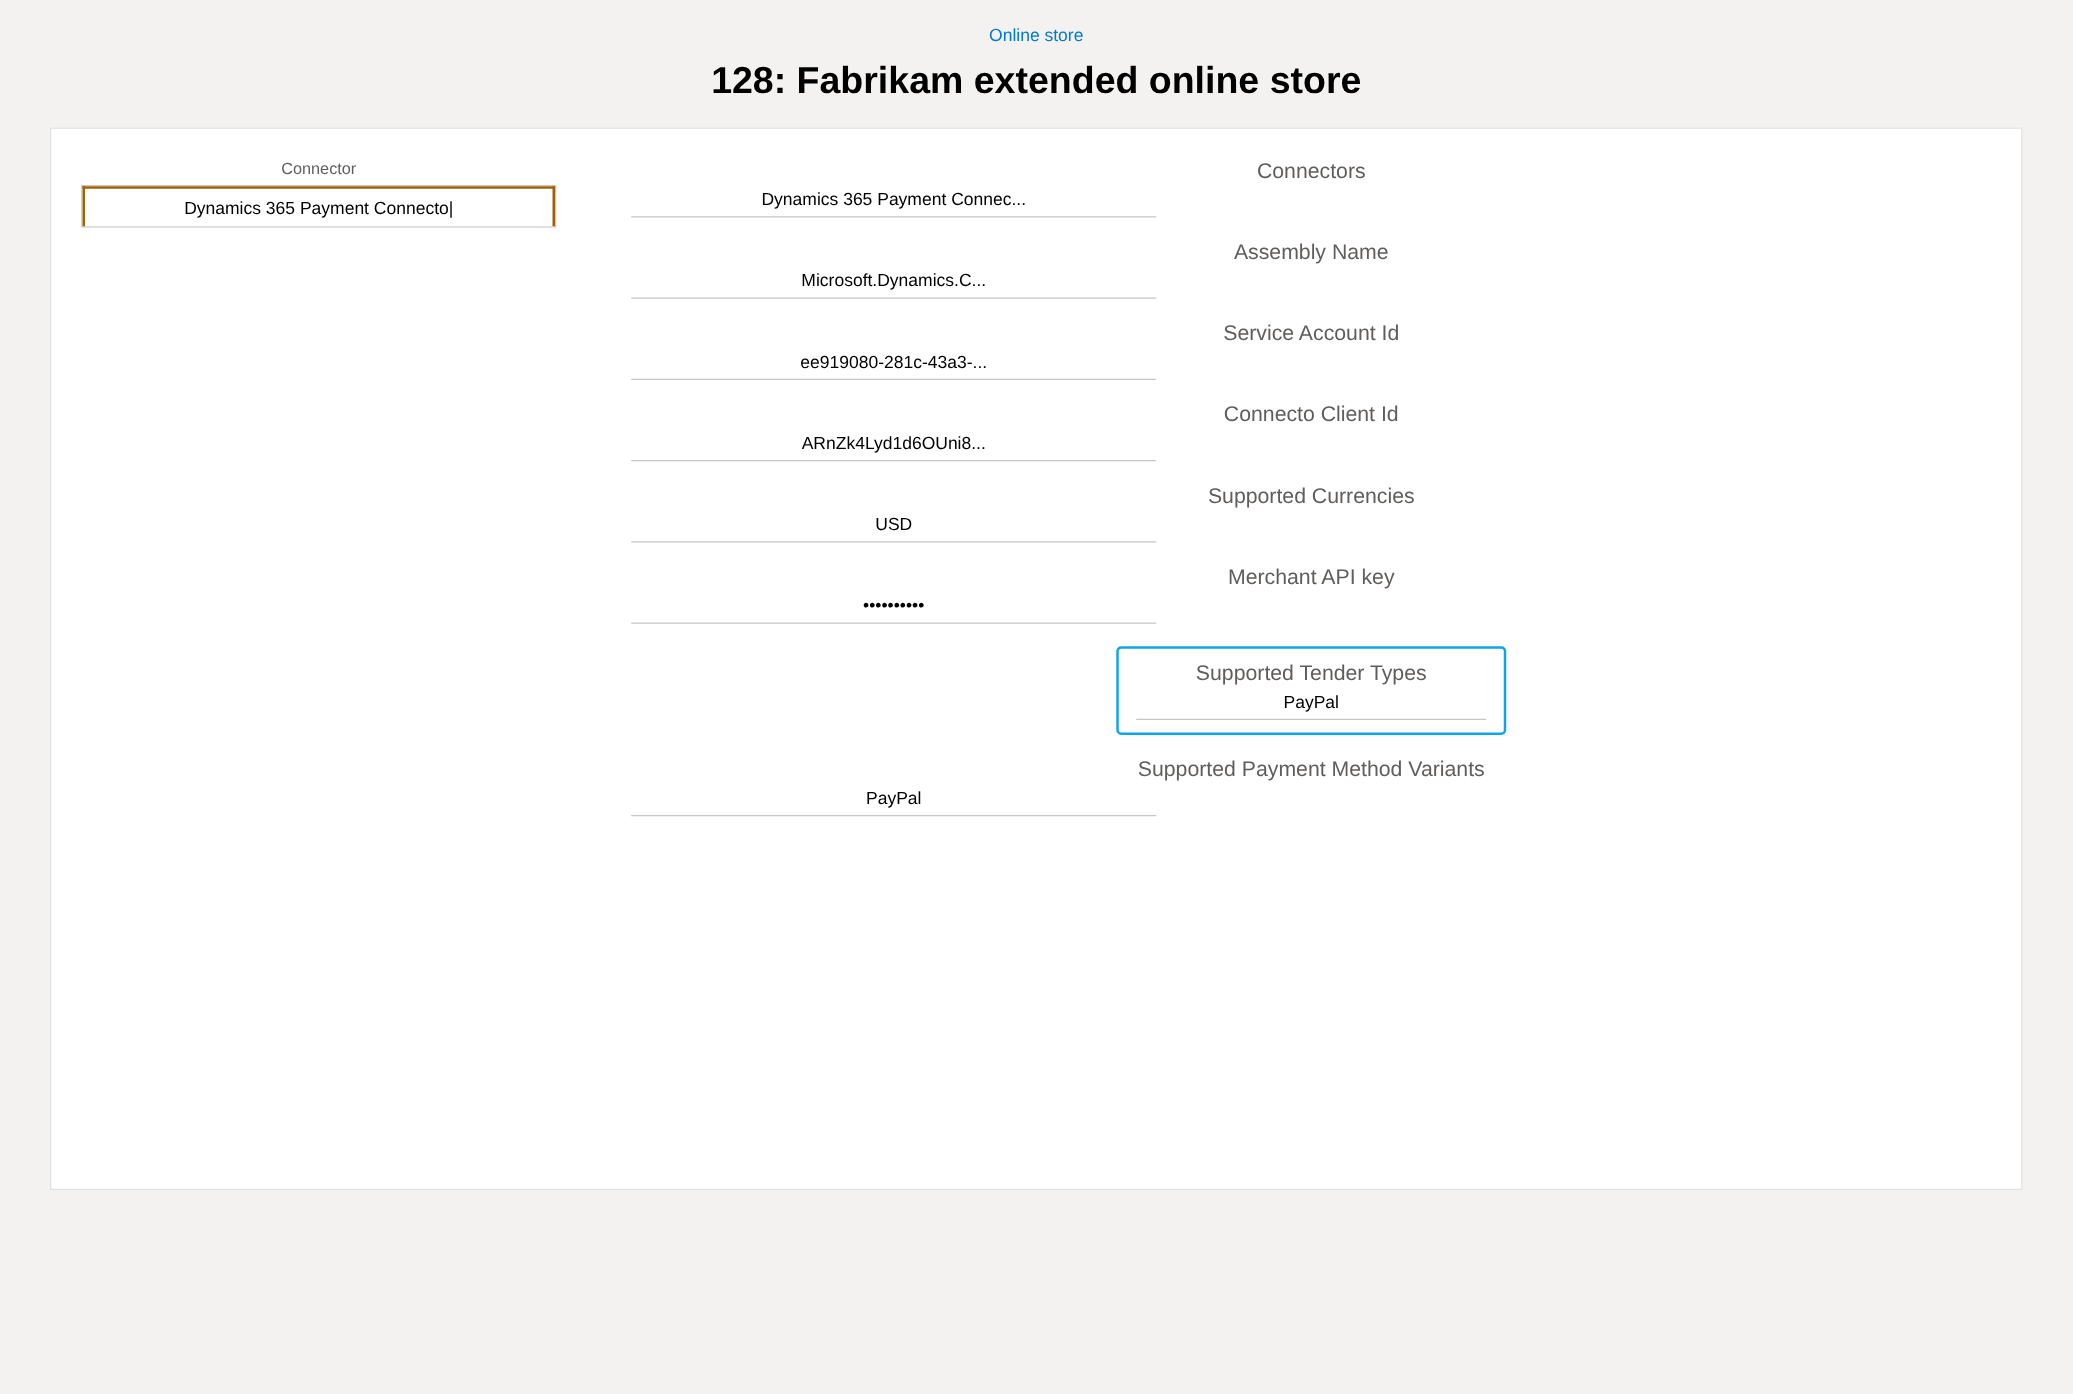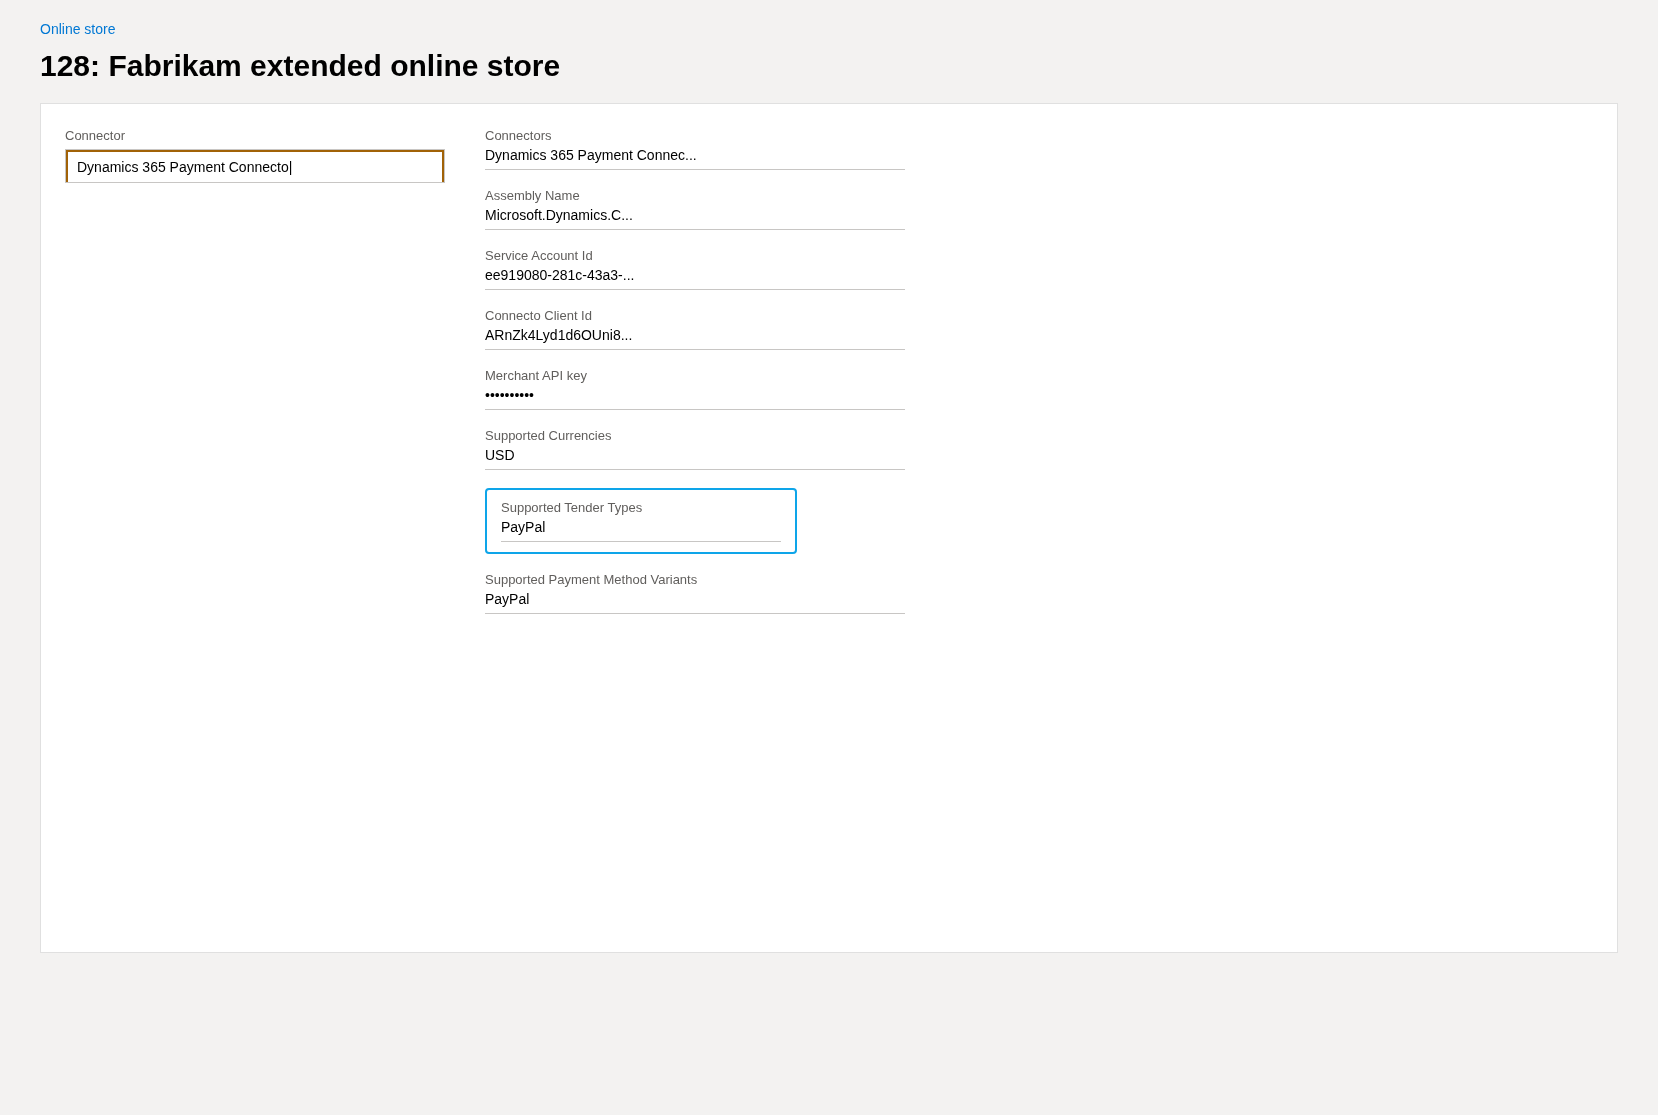--- a/index.html
+++ b/index.html
@@ -13,20 +13,21 @@
       background-color: #f3f2f1;
       color: #000;
       width: 1658px;
       min-height: 1115px;
     }
 
     .page-wrapper {
       background-color: #f3f2f1;
       padding: 20px 40px 40px 40px;
       min-height: 1115px;
+      text-align: center;
     }
 
     .breadcrumb-link {
       color: #0078d4;
       font-size: 14px;
       text-decoration: none;
       cursor: pointer;
       display: inline-block;
       margin-bottom: 12px;
     }
@@ -36,21 +37,21 @@
       font-weight: 600;
       color: #000;
       margin-bottom: 20px;
     }
 
     .main-content {
       background-color: #fff;
       border: 1px solid #e0e0e0;
       padding: 24px;
       display: flex;
-      gap: 40px;
+      gap: 60px;
       min-height: 850px;
     }
 
     
     .left-panel {
       width: 380px;
       flex-shrink: 0;
     }
 
     .field-label {
@@ -85,21 +86,21 @@
     
     .right-panel {
       flex: 1;
     }
 
     .form-field {
       margin-bottom: 18px;
     }
 
     .form-field-label {
-      font-size: 13px;
+      font-size: 17px;
       color: #605e5c;
       margin-bottom: 4px;
     }
 
     .form-field-value {
       font-size: 14px;
       color: #000;
       padding-bottom: 6px;
       border-bottom: 1px solid #c8c6c4;
       min-width: 300px;
@@ -163,28 +164,28 @@
       </div>
 
       
       <div class="form-field">
         <div class="form-field-label">Connecto Client Id</div>
         <div class="form-field-value">ARnZk4Lyd1d6OUni8...</div>
       </div>
 
       
       <div class="form-field">
+        <div class="form-field-label">Supported Currencies</div>
+        <div class="form-field-value">USD</div>
+      </div>
+
+      
+      <div class="form-field">
         <div class="form-field-label">Merchant API key</div>
         <div class="form-field-value">••••••••••</div>
-      </div>
-
-      
-      <div class="form-field">
-        <div class="form-field-label">Supported Currencies</div>
-        <div class="form-field-value">USD</div>
       </div>
 
       
       <div class="form-field highlighted-section">
         <div class="form-field-label">Supported Tender Types</div>
         <div class="form-field-value">PayPal</div>
       </div>
 
       
       <div class="form-field" style="margin-top: 18px;">

